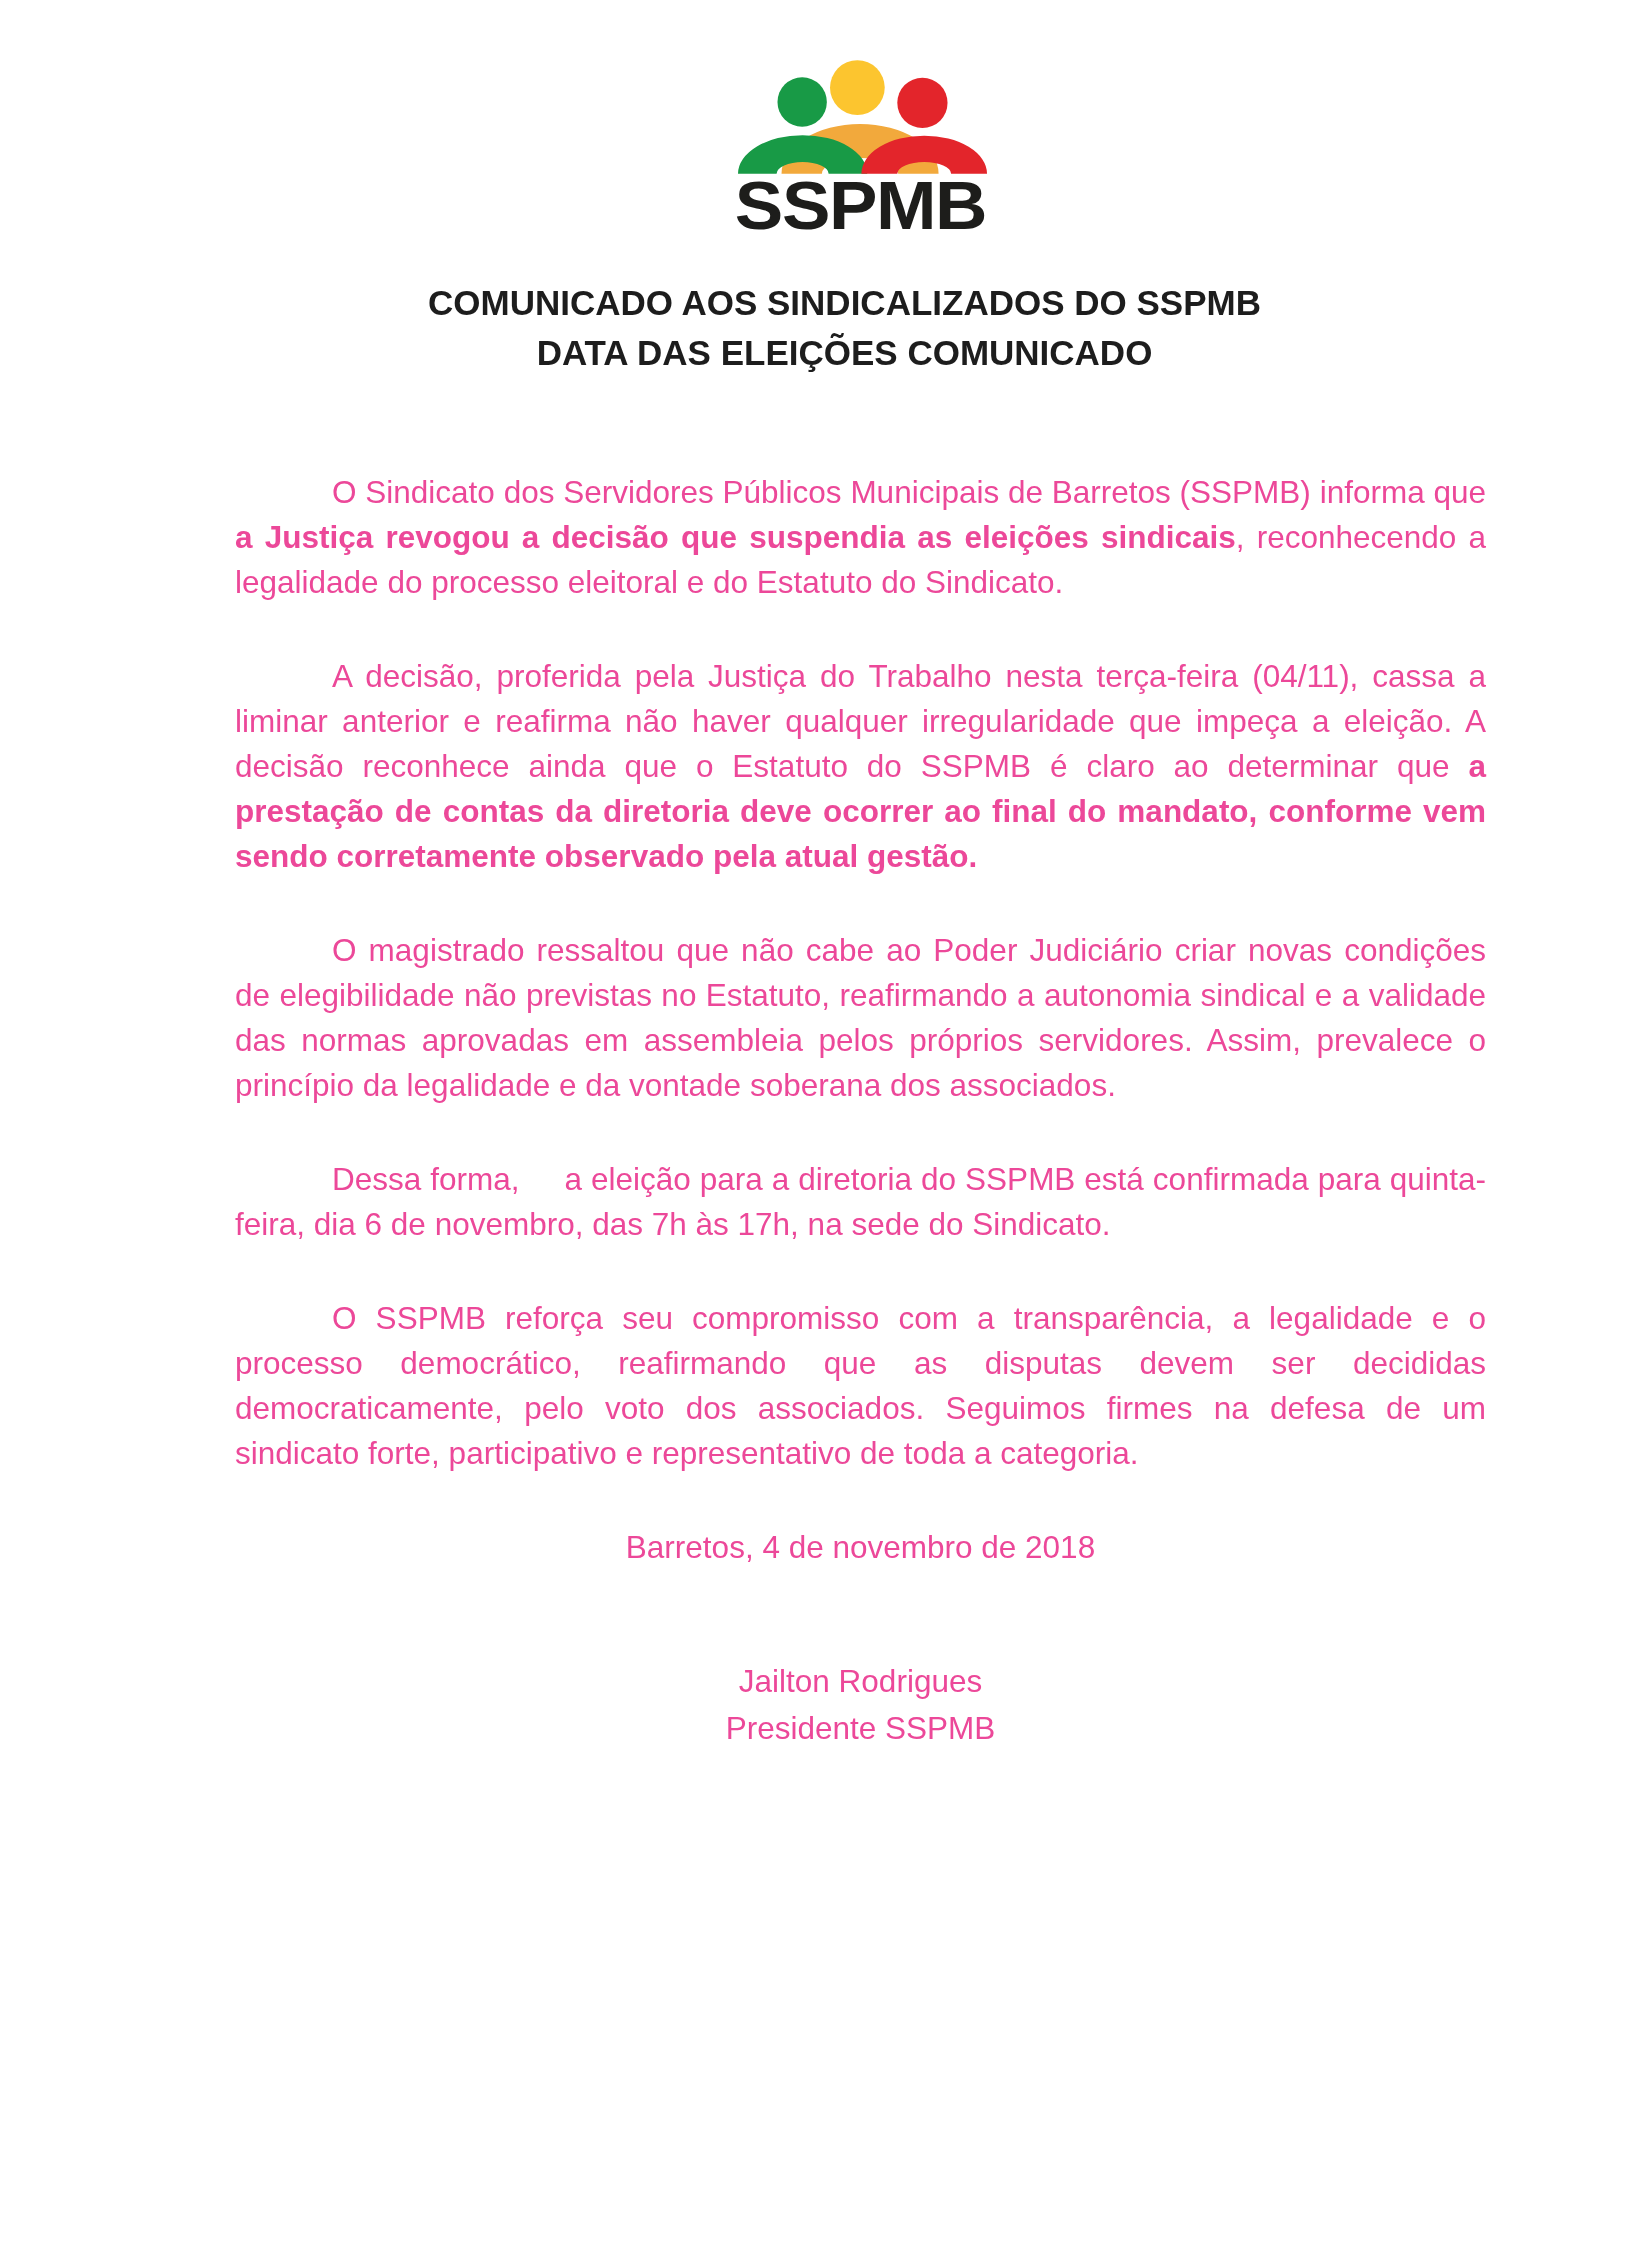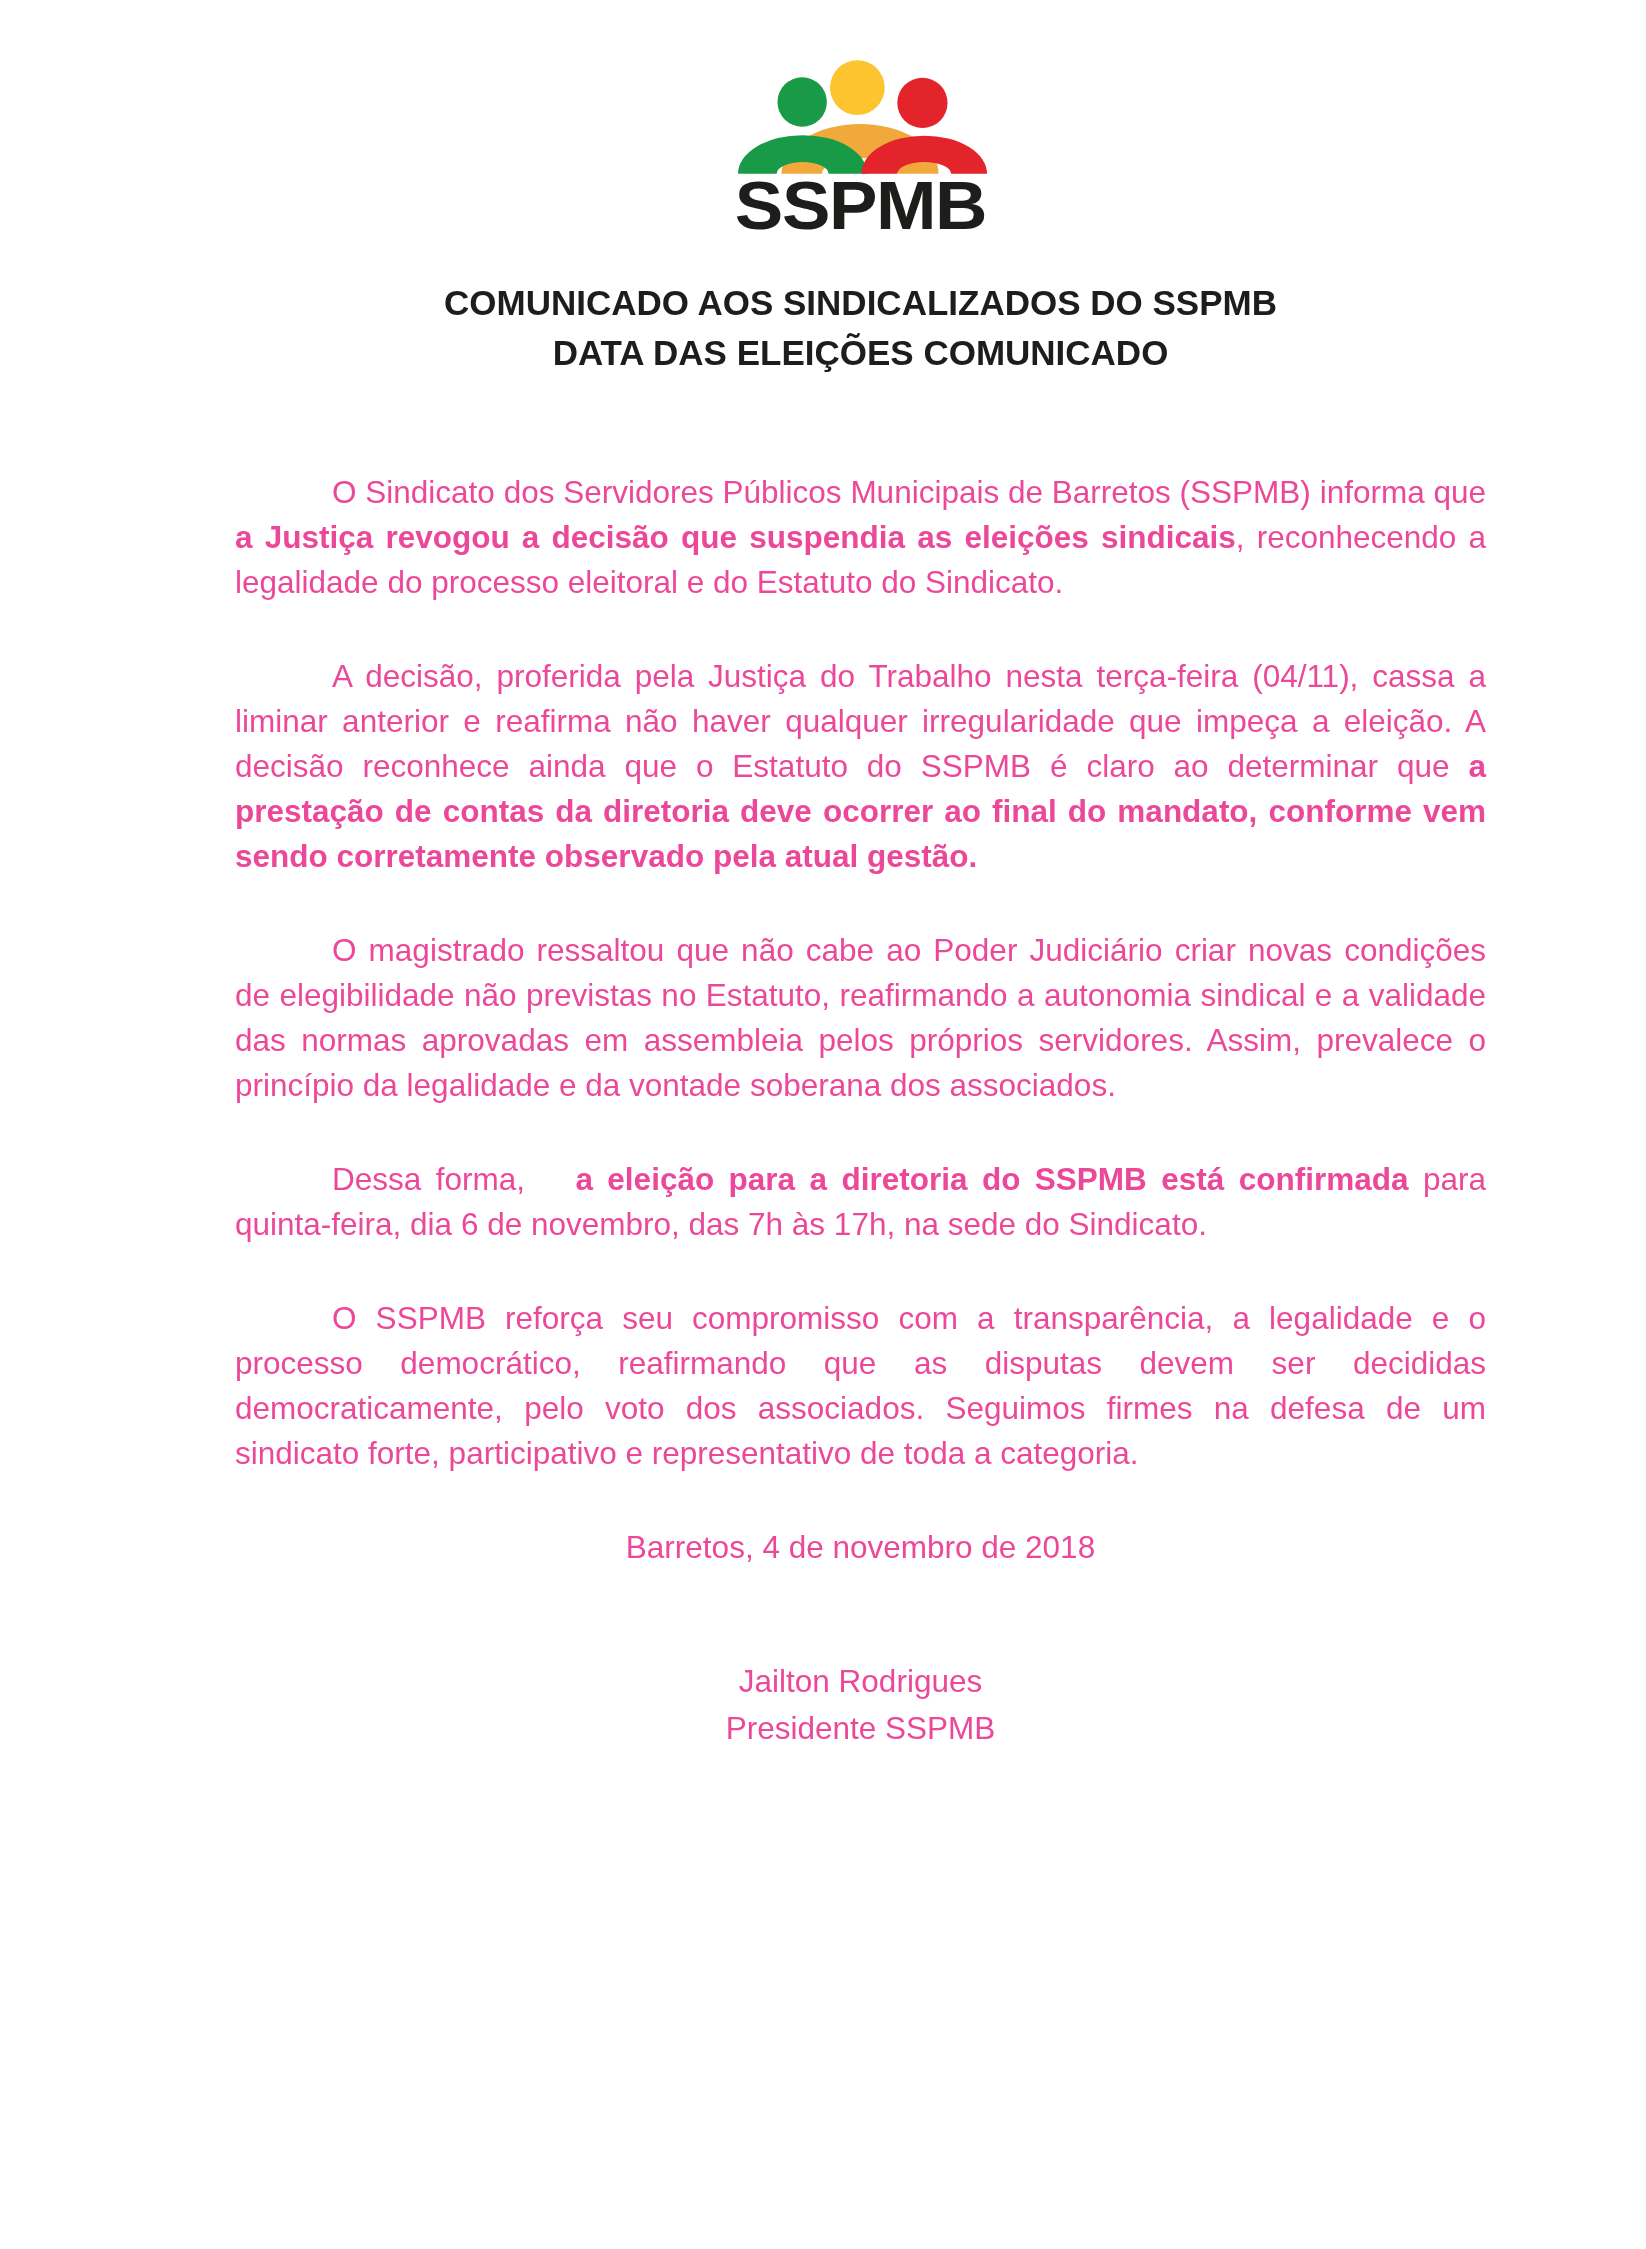--- a/index.html
+++ b/index.html
@@ -16,21 +16,21 @@
     position: absolute;
     left: 730px;
     top: 58px;
     width: 261px;
     height: 175px;
   }
   .logo-wrap svg { display: block; width: 261px; height: 175px; }
 
   .doc-title {
     position: absolute;
-    left: 235px;
+    left: 219px;
     top: 278px;
     width: 1251px;
     text-align: center;
     font-size: 35px;
     font-weight: bold;
     line-height: 50px;
     color: #1d1d1d;
     letter-spacing: 0px;
   }
 
@@ -81,21 +81,21 @@
 
 <div class="doc-title">
   <div>COMUNICADO AOS SINDICALIZADOS DO SSPMB</div>
   <div>DATA DAS ELEIÇÕES COMUNICADO</div>
 </div>
 
 <div class="content">
   <p><span>O Sindicato dos Servidores Públicos Municipais de Barretos (SSPMB) informa que </span><span style="font-weight: bold;">a Justiça revogou a decisão que suspendia as eleições sindicais</span><span>, reconhecendo a legalidade do processo eleitoral e do Estatuto do Sindicato.</span></p>
   <p><span>A decisão, proferida pela Justiça do Trabalho nesta terça-feira (04/11), cassa a liminar anterior e reafirma não haver qualquer irregularidade que impeça a eleição. A decisão reconhece ainda que o Estatuto do SSPMB é claro ao determinar que </span><span style="font-weight: bold;">a prestação de contas da diretoria deve ocorrer ao final do mandato, conforme vem sendo corretamente observado pela atual gestão.</span></p>
   <p><span>O magistrado ressaltou que não cabe ao Poder Judiciário criar novas condições de elegibilidade não previstas no Estatuto, reafirmando a autonomia sindical e a validade das normas aprovadas em assembleia pelos próprios servidores. Assim, prevalece o princípio da legalidade e da vontade soberana dos associados.</span></p>
-  <p><span>Dessa forma, </span><span style="font-weight: bold; margin-left: 36px;">a eleição para a diretoria do SSPMB está confirmada</span><span> para quinta-feira, dia 6 de novembro, das 7h às 17h, na sede do Sindicato.</span></p>
+  <p><span>Dessa forma, </span><span style="font-weight: normal; margin-left: 36px;">a eleição para a diretoria do SSPMB está confirmada</span><span> para quinta-feira, dia 6 de novembro, das 7h às 17h, na sede do Sindicato.</span></p>
   <p><span>O SSPMB reforça seu compromisso com a transparência, a legalidade e o processo democrático, reafirmando que as disputas devem ser decididas democraticamente, pelo voto dos associados. Seguimos firmes na defesa de um sindicato forte, participativo e representativo de toda a categoria.</span></p>
   <p class="date-line">Barretos, 4 de novembro de 2018</p>
   <div class="signature">
     <div>Jailton Rodrigues</div>
     <div>Presidente SSPMB</div>
   </div>
 </div>
 
 
 </body></html>

